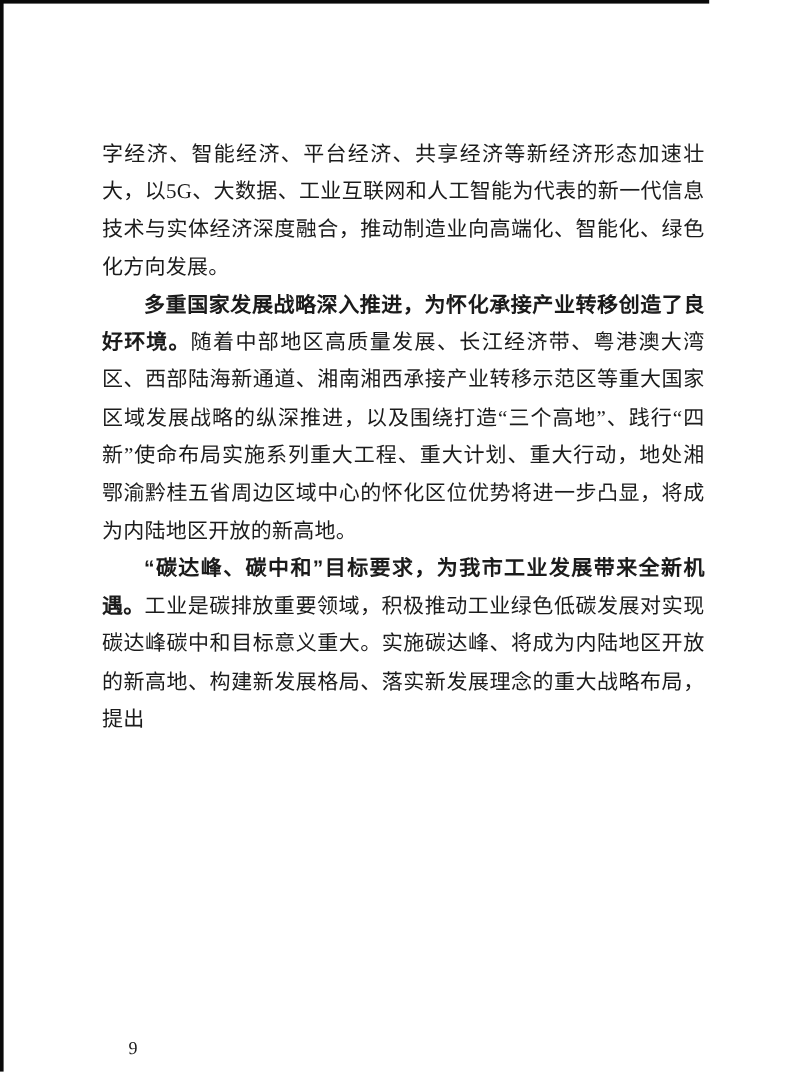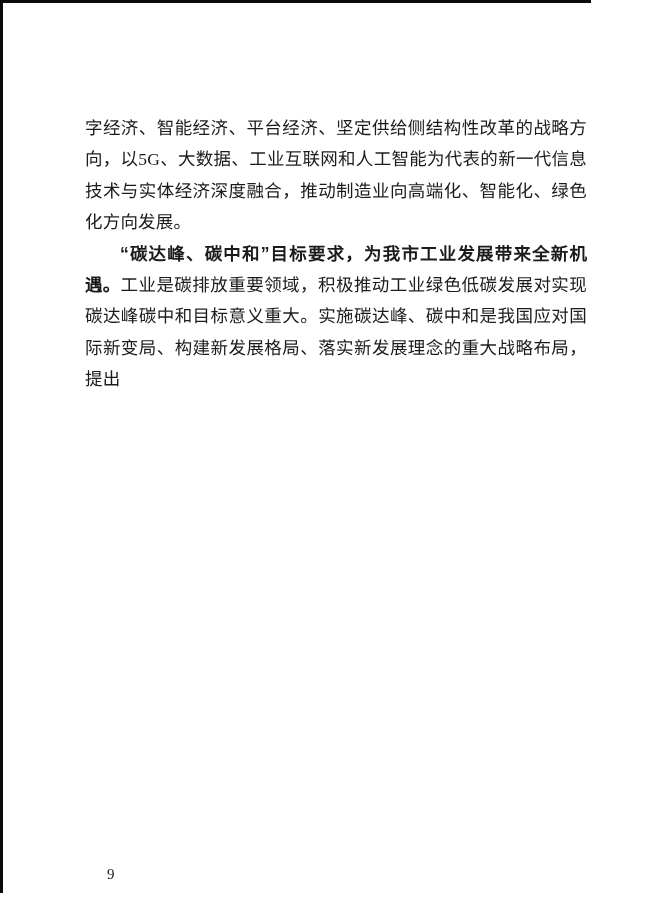--- a/index.html
+++ b/index.html
@@ -64,23 +64,24 @@
 </head>
 <body>
 
 <div class="page">
 
   <div class="scan-top"></div>
   <div class="scan-left"></div>
 
   <div class="doc-body">
 
-    <p><span>字经济、智能经济、平台经济、坚定供给侧结构性改革的战略方向，以5G、大数据、工业互联网和人工智能为代表的新一代信息技术与实体经济深度融合，推动制造业向高端化、智能化、绿色化方向发展。</span></p>
+    <p><span>字经济、智能经济、平台经济、共享经济等新经济形态加速壮大，以5G、大数据、工业互联网和人工智能为代表的新一代信息技术与实体经济深度融合，推动制造业向高端化、智能化、绿色化方向发展。</span></p>
+
+    <p class="indent"><span class="lead">多重国家发展战略深入推进，为怀化承接产业转移创造了良好环境。</span><span>随着中部地区高质量发展、长江经济带、粤港澳大湾区、西部陆海新通道、湘南湘西承接产业转移示范区等重大国家区域发展战略的纵深推进，以及围绕打造“三个高地”、践行“四新”使命布局实施系列重大工程、重大计划、重大行动，地处湘鄂渝黔桂五省周边区域中心的怀化区位优势将进一步凸显，将成为内陆地区开放的新高地。</span></p>
 
 
-
-    <p class="indent"><span class="lead">“碳达峰、碳中和”目标要求，为我市工业发展带来全新机遇。</span><span>工业是碳排放重要领域，积极推动工业绿色低碳发展对实现碳达峰碳中和目标意义重大。实施碳达峰、碳中和是我国应对国际新变局、构建新发展格局、落实新发展理念的重大战略布局，提出</span></p>
+    <p class="indent"><span class="lead">“碳达峰、碳中和”目标要求，为我市工业发展带来全新机遇。</span><span>工业是碳排放重要领域，积极推动工业绿色低碳发展对实现碳达峰碳中和目标意义重大。实施碳达峰、将成为内陆地区开放的新高地、构建新发展格局、落实新发展理念的重大战略布局，提出</span></p>
 
   </div>
 
   <div class="page-number">9</div>
 
 </div>
 
 </body></html>

